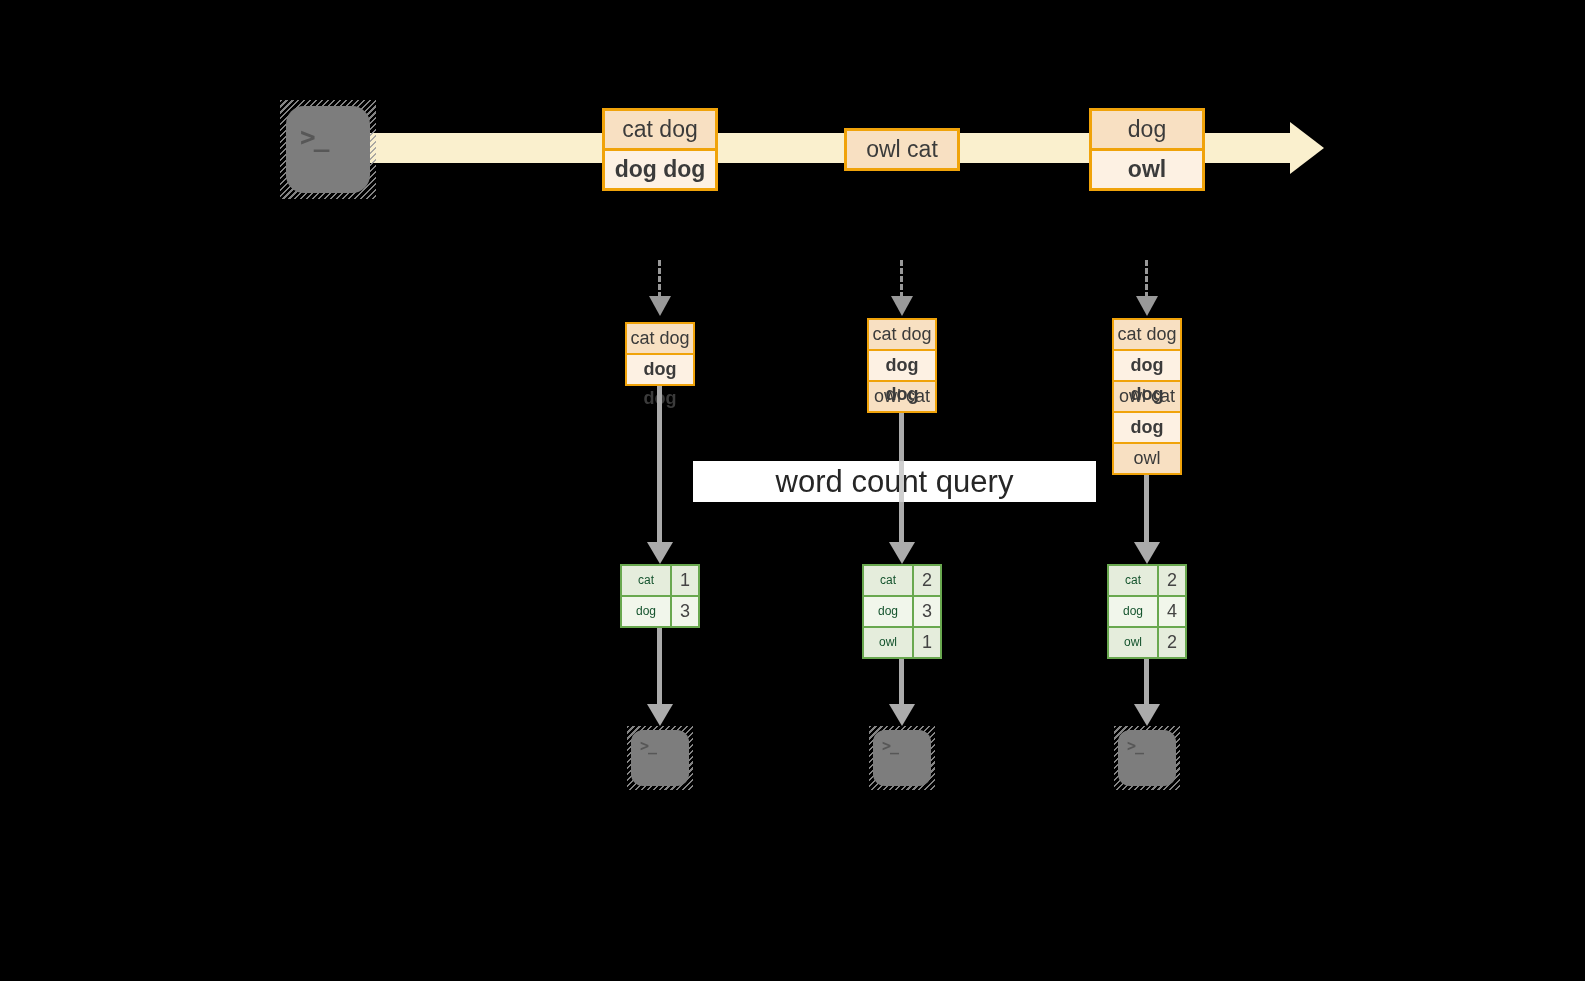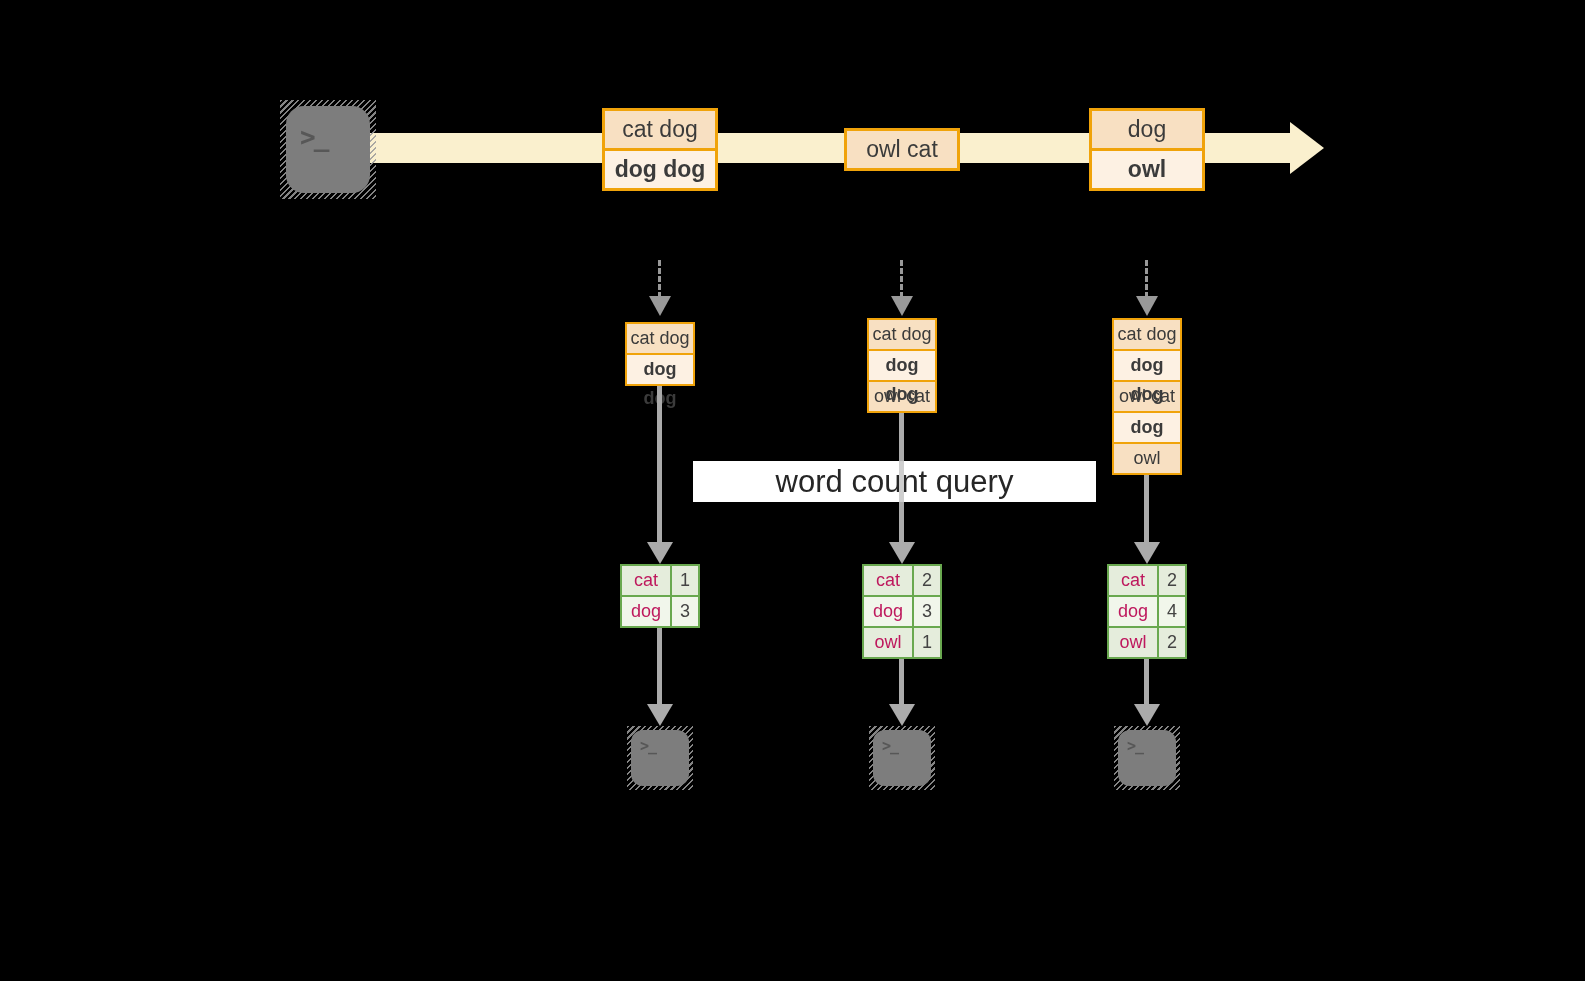--- a/index.html
+++ b/index.html
@@ -43,21 +43,21 @@
 
   
   .band{position:absolute;left:693px;top:461px;width:403px;height:41px;background:#fff;z-index:5;
         text-align:center;line-height:41px;font-size:31px;color:#262626;}
   .band-line{position:absolute;left:899px;top:461px;width:5px;height:41px;background:#cfcfcf;z-index:6;}
 
   
   .gtable{position:absolute;border:2px solid #69A84F;z-index:2;}
   .grow{display:flex;}
   .grow + .grow{border-top:2px solid #69A84F;}
-  .gword{width:48px;height:29px;line-height:29px;font-size:18px;text-align:center;color:#be185d;}
+  .gword{width:48px;height:29px;line-height:29px;font-size:12px;text-align:center;color:#14532d;}
   .gnum{width:26px;height:29px;line-height:29px;font-size:18px;text-align:center;color:#444;border-left:2px solid #69A84F;}
   .rd .gword,.rd .gnum{background:#E5EDDC;}
   .rl .gword,.rl .gnum{background:#F1F6EB;}
 </style>
 </head>
 <body>
 
 <div class="canvas">
 
   <div class="shaft"></div>

